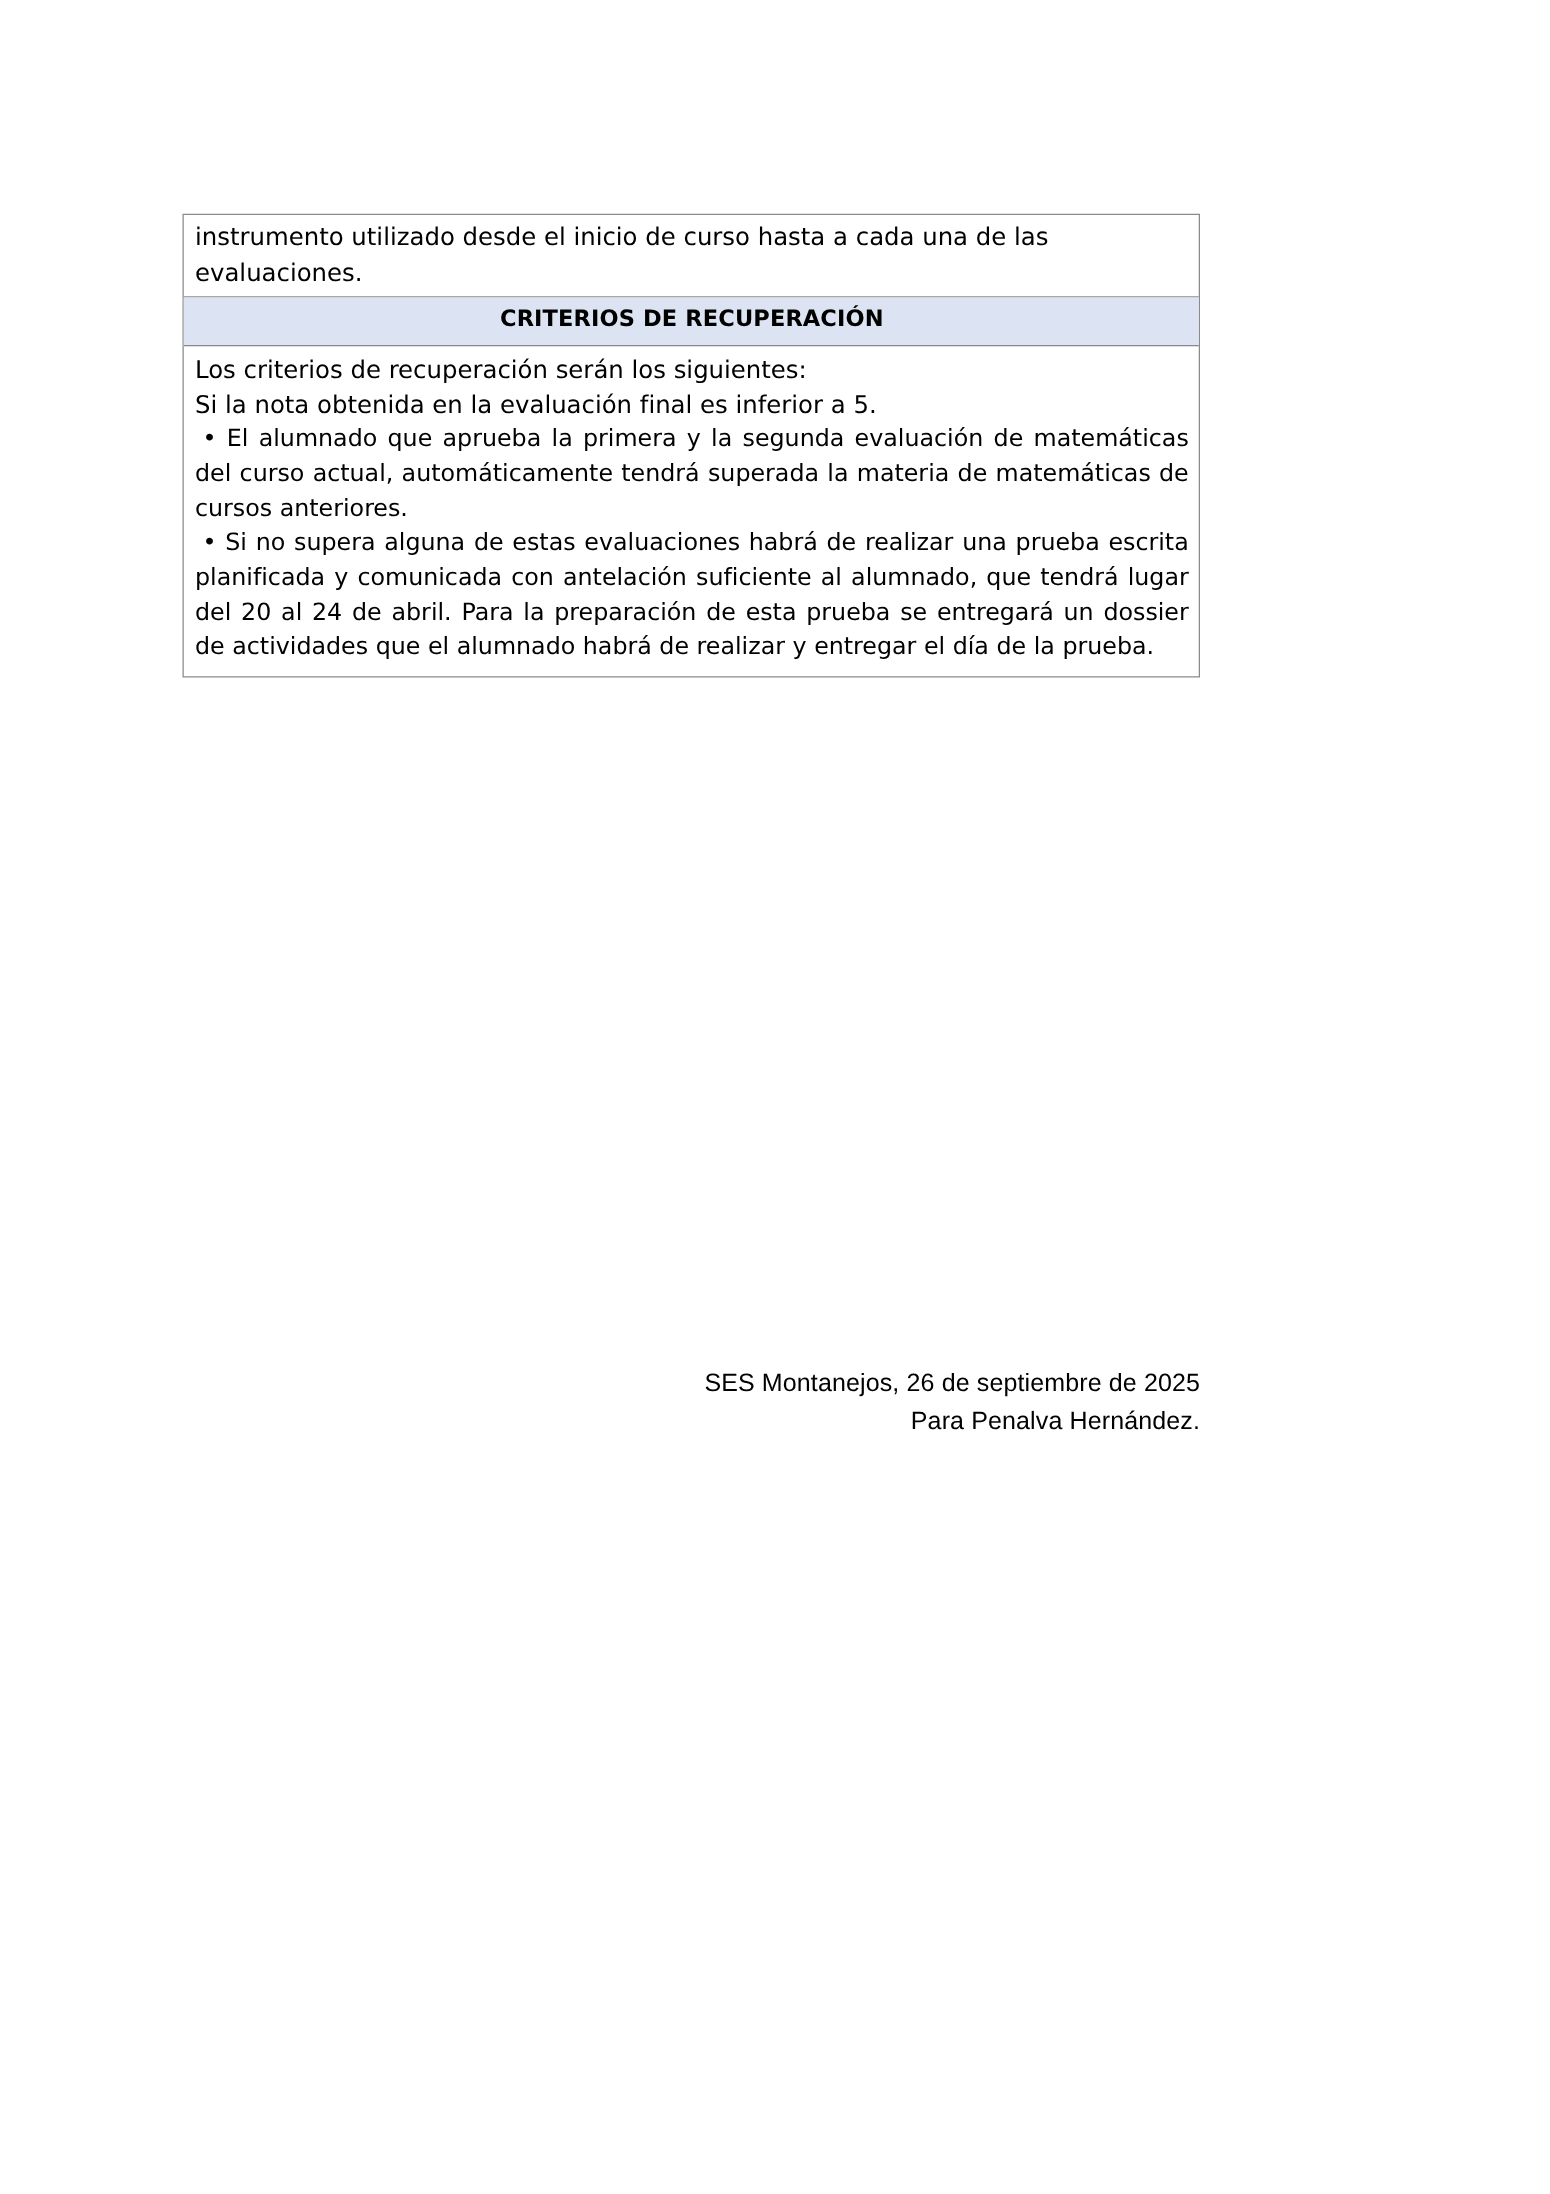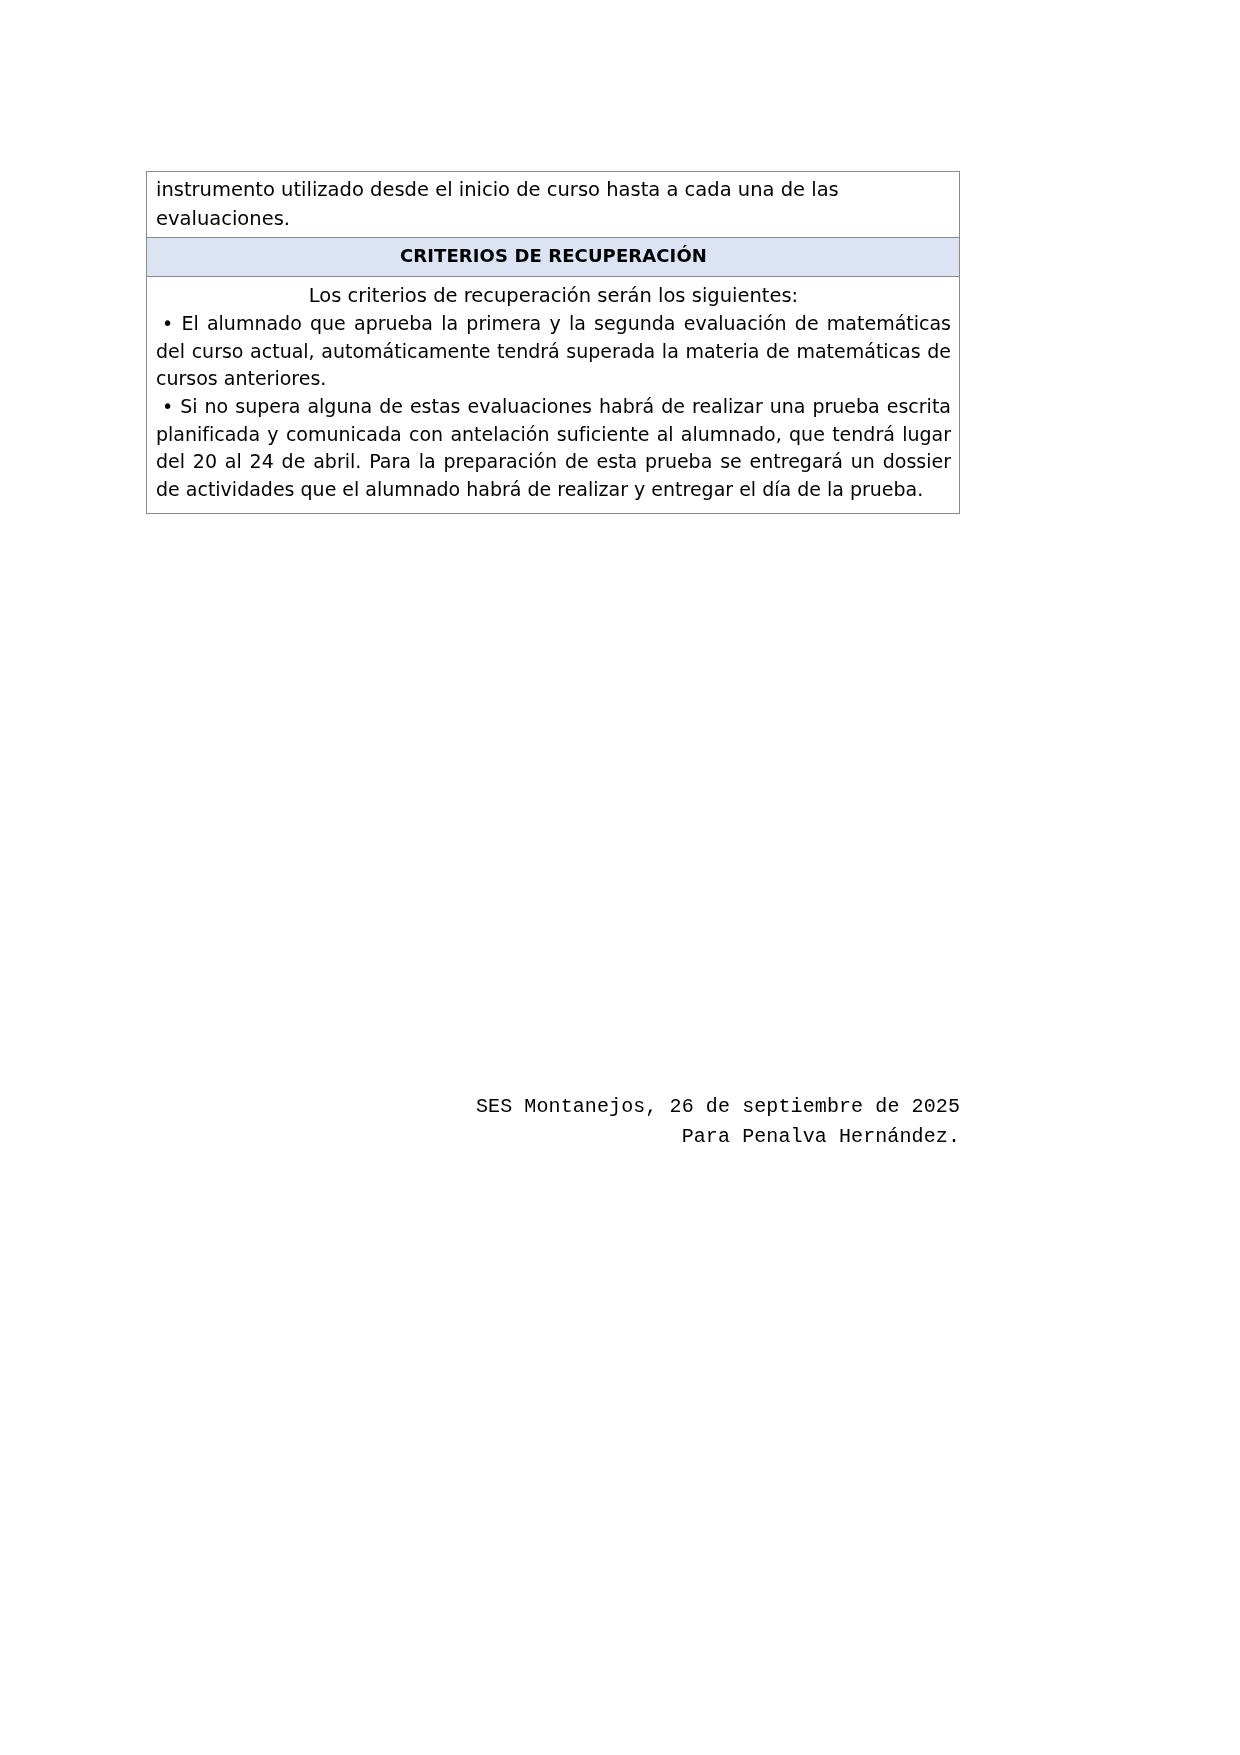--- a/index.html
+++ b/index.html
@@ -73,38 +73,38 @@
     padding-bottom: 9px;
   }
 
   p.para {
     margin: 0;
     font-size: 19.5px;
     line-height: 1.455;
     text-align: justify;
     text-justify: inter-word;
   }
-  p.para.nojust { text-align: center; }
+  p.para.nojust { text-align: left; }
 
   p.bullet {
     margin: 0;
     font-size: 19px;
     line-height: 1.455;
     text-align: justify;
     text-indent: 6px;
   }
 
   
   .signature {
     position: absolute;
     left: 146px;
     top: 1052px;
     width: 814px;
     text-align: right;
-    font-family: Liberation Mono, monospace;
+    font-family: Liberation Sans, sans-serif;
   }
   .signature div {
     font-size: 20px;
     line-height: 1.5;
     letter-spacing: 0.1px;
   }
 </style>
 </head>
 <body>
 
@@ -118,20 +118,21 @@
 
     <div class="row header-row">
       <div class="cell header-cell">CRITERIOS DE RECUPERACIÓN</div>
     </div>
 
     <div class="row body-row">
       <div class="cell body-cell">
 
         <p class="para nojust">Los criterios de recuperación serán los siguientes:</p>
 
+        <p class="para nojust">Si la nota obtenida en la evaluación final es inferior a 5.</p>
 
 
 
 
         <p class="bullet">• El alumnado que aprueba la primera y la segunda evaluación de matemáticas del curso actual, automáticamente tendrá superada la materia de matemáticas de cursos anteriores.</p>
 
         <p class="bullet">• Si no supera alguna de estas evaluaciones habrá de realizar una prueba escrita planificada y comunicada con antelación suficiente al alumnado, que tendrá lugar del 20 al 24 de abril. Para la preparación de esta prueba se entregará un dossier de actividades que el alumnado habrá de realizar y entregar el día de la prueba.</p>
 
       </div>
     </div>

